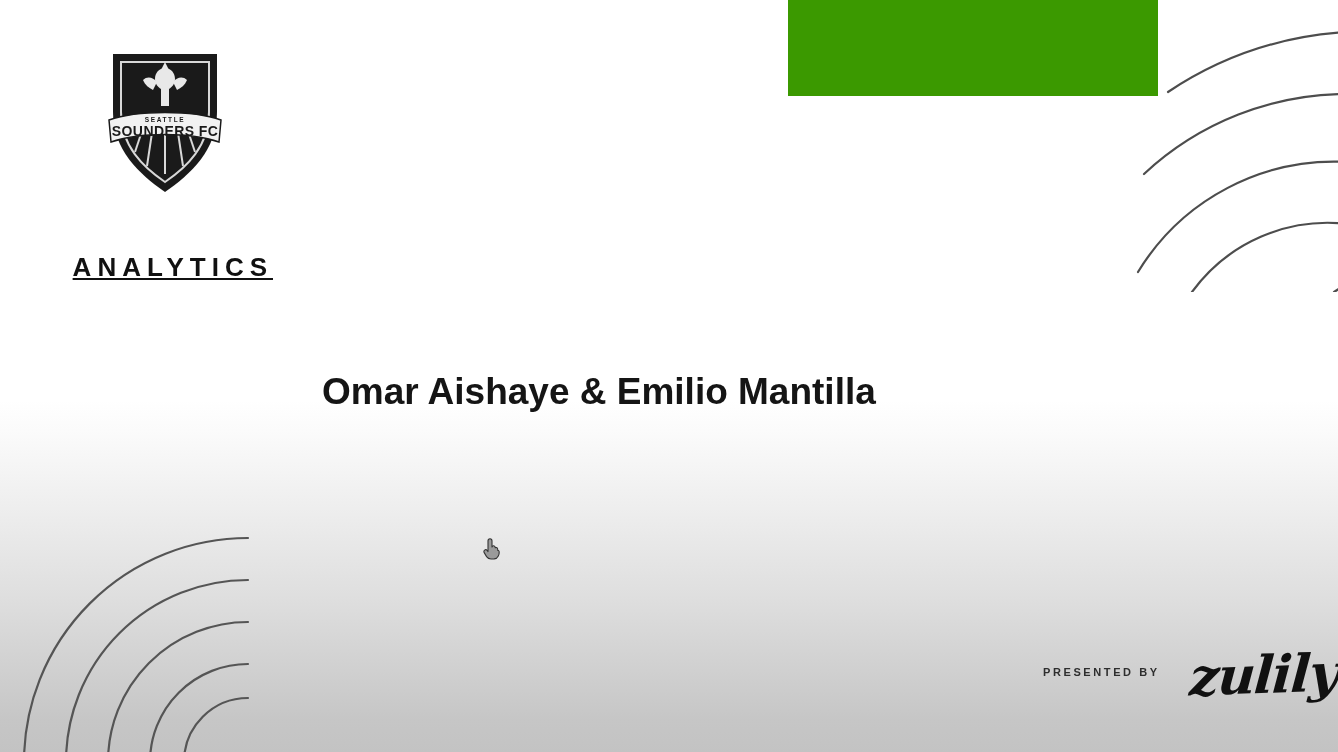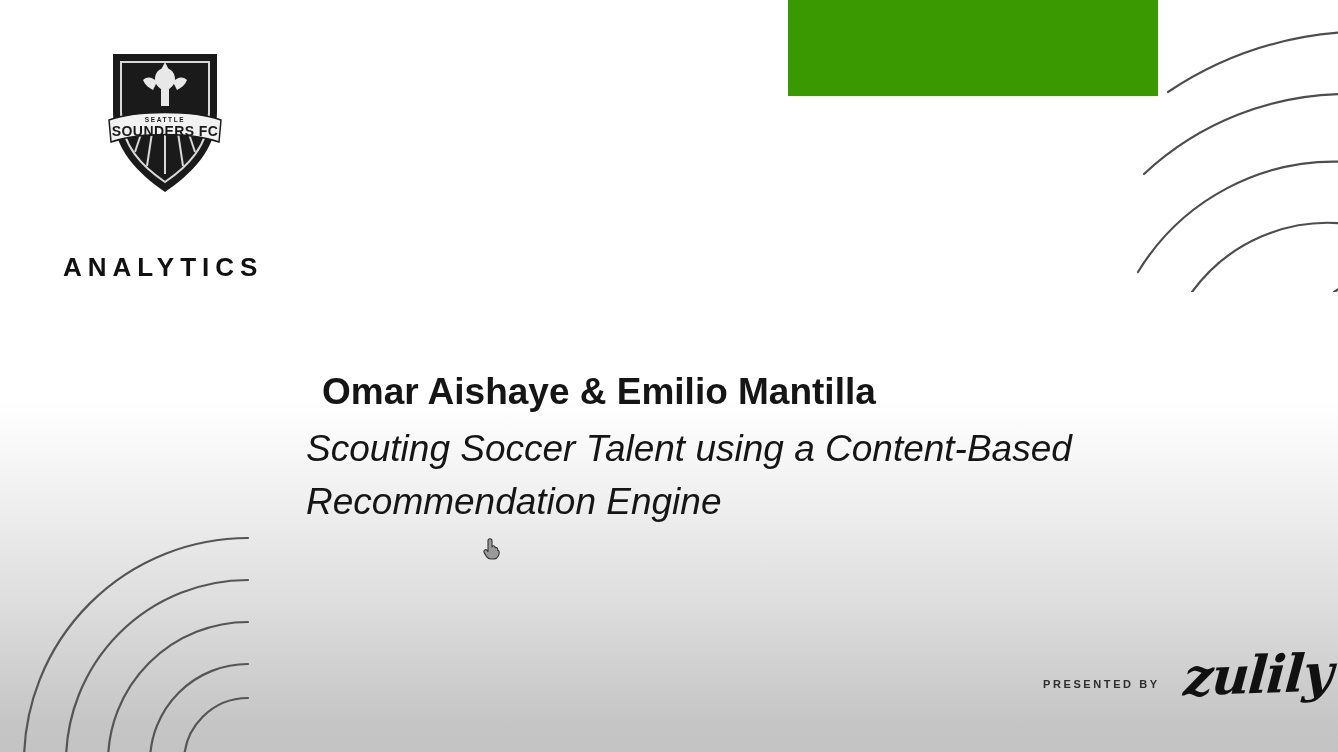--- a/index.html
+++ b/index.html
@@ -73,28 +73,29 @@
     font-size: 52px;
     line-height: 52px;
     letter-spacing: 1px;
     color: #111111;
   }
   .logo-analytics {
     position: absolute;
     left: 0;
     right: 0;
     top: 231px;
-    text-align: left;
+    text-align: right;
     font-family: "Liberation Sans", sans-serif;
     font-weight: bold;
     font-size: 26px;
     line-height: 28px;
     letter-spacing: 6px;
     text-indent: 6px;
     color: #111111;
+    text-decoration: underline;
   }
 
   
   .award-title {
     position: absolute;
     left: 306px;
     top: 287px;
     font-family: "Liberation Sans", sans-serif;
     font-weight: bold;
     font-size: 36px;
@@ -127,22 +128,22 @@
     line-height: 53px;
     color: #151515;
   }
 
   
   .sponsor {
     position: absolute;
     left: 1043px;
     top: 648px;
     display: flex;
-    align-items: center;
-    gap: 24px;
+    align-items: flex-start;
+    gap: 30px;
   }
   .presented-by {
     font-family: "Liberation Sans", sans-serif;
     font-weight: bold;
     font-size: 11px;
     letter-spacing: 2.6px;
     color: #2e2e2e;
     white-space: nowrap;
     padding-top: 18px;
   }
@@ -230,21 +231,20 @@
       </svg>
     </div>
 
 
     <div class="logo-analytics">ANALYTICS</div>
   </div>
 
 
   <div class="presenters">Omar Aishaye &amp; Emilio Mantilla</div>
 
-  <div class="project-title">Scouting Soccer Talent using a Content-Based Recommendation Engine</div>
 
   <div class="sponsor">
     <span class="presented-by">PRESENTED BY</span>
     <span class="zulily">zulily</span>
   </div>
 
   <div class="cursor">
     <svg viewBox="0 0 20 22" xmlns="http://www.w3.org/2000/svg">
       <path d="M6 3 C6 1.6 7 0.8 8 0.8 C9 0.8 10 1.6 10 3 V9
                C10.4 8 11.3 7.6 12.2 7.9 C13 8.2 13.3 9 13.2 9.8

